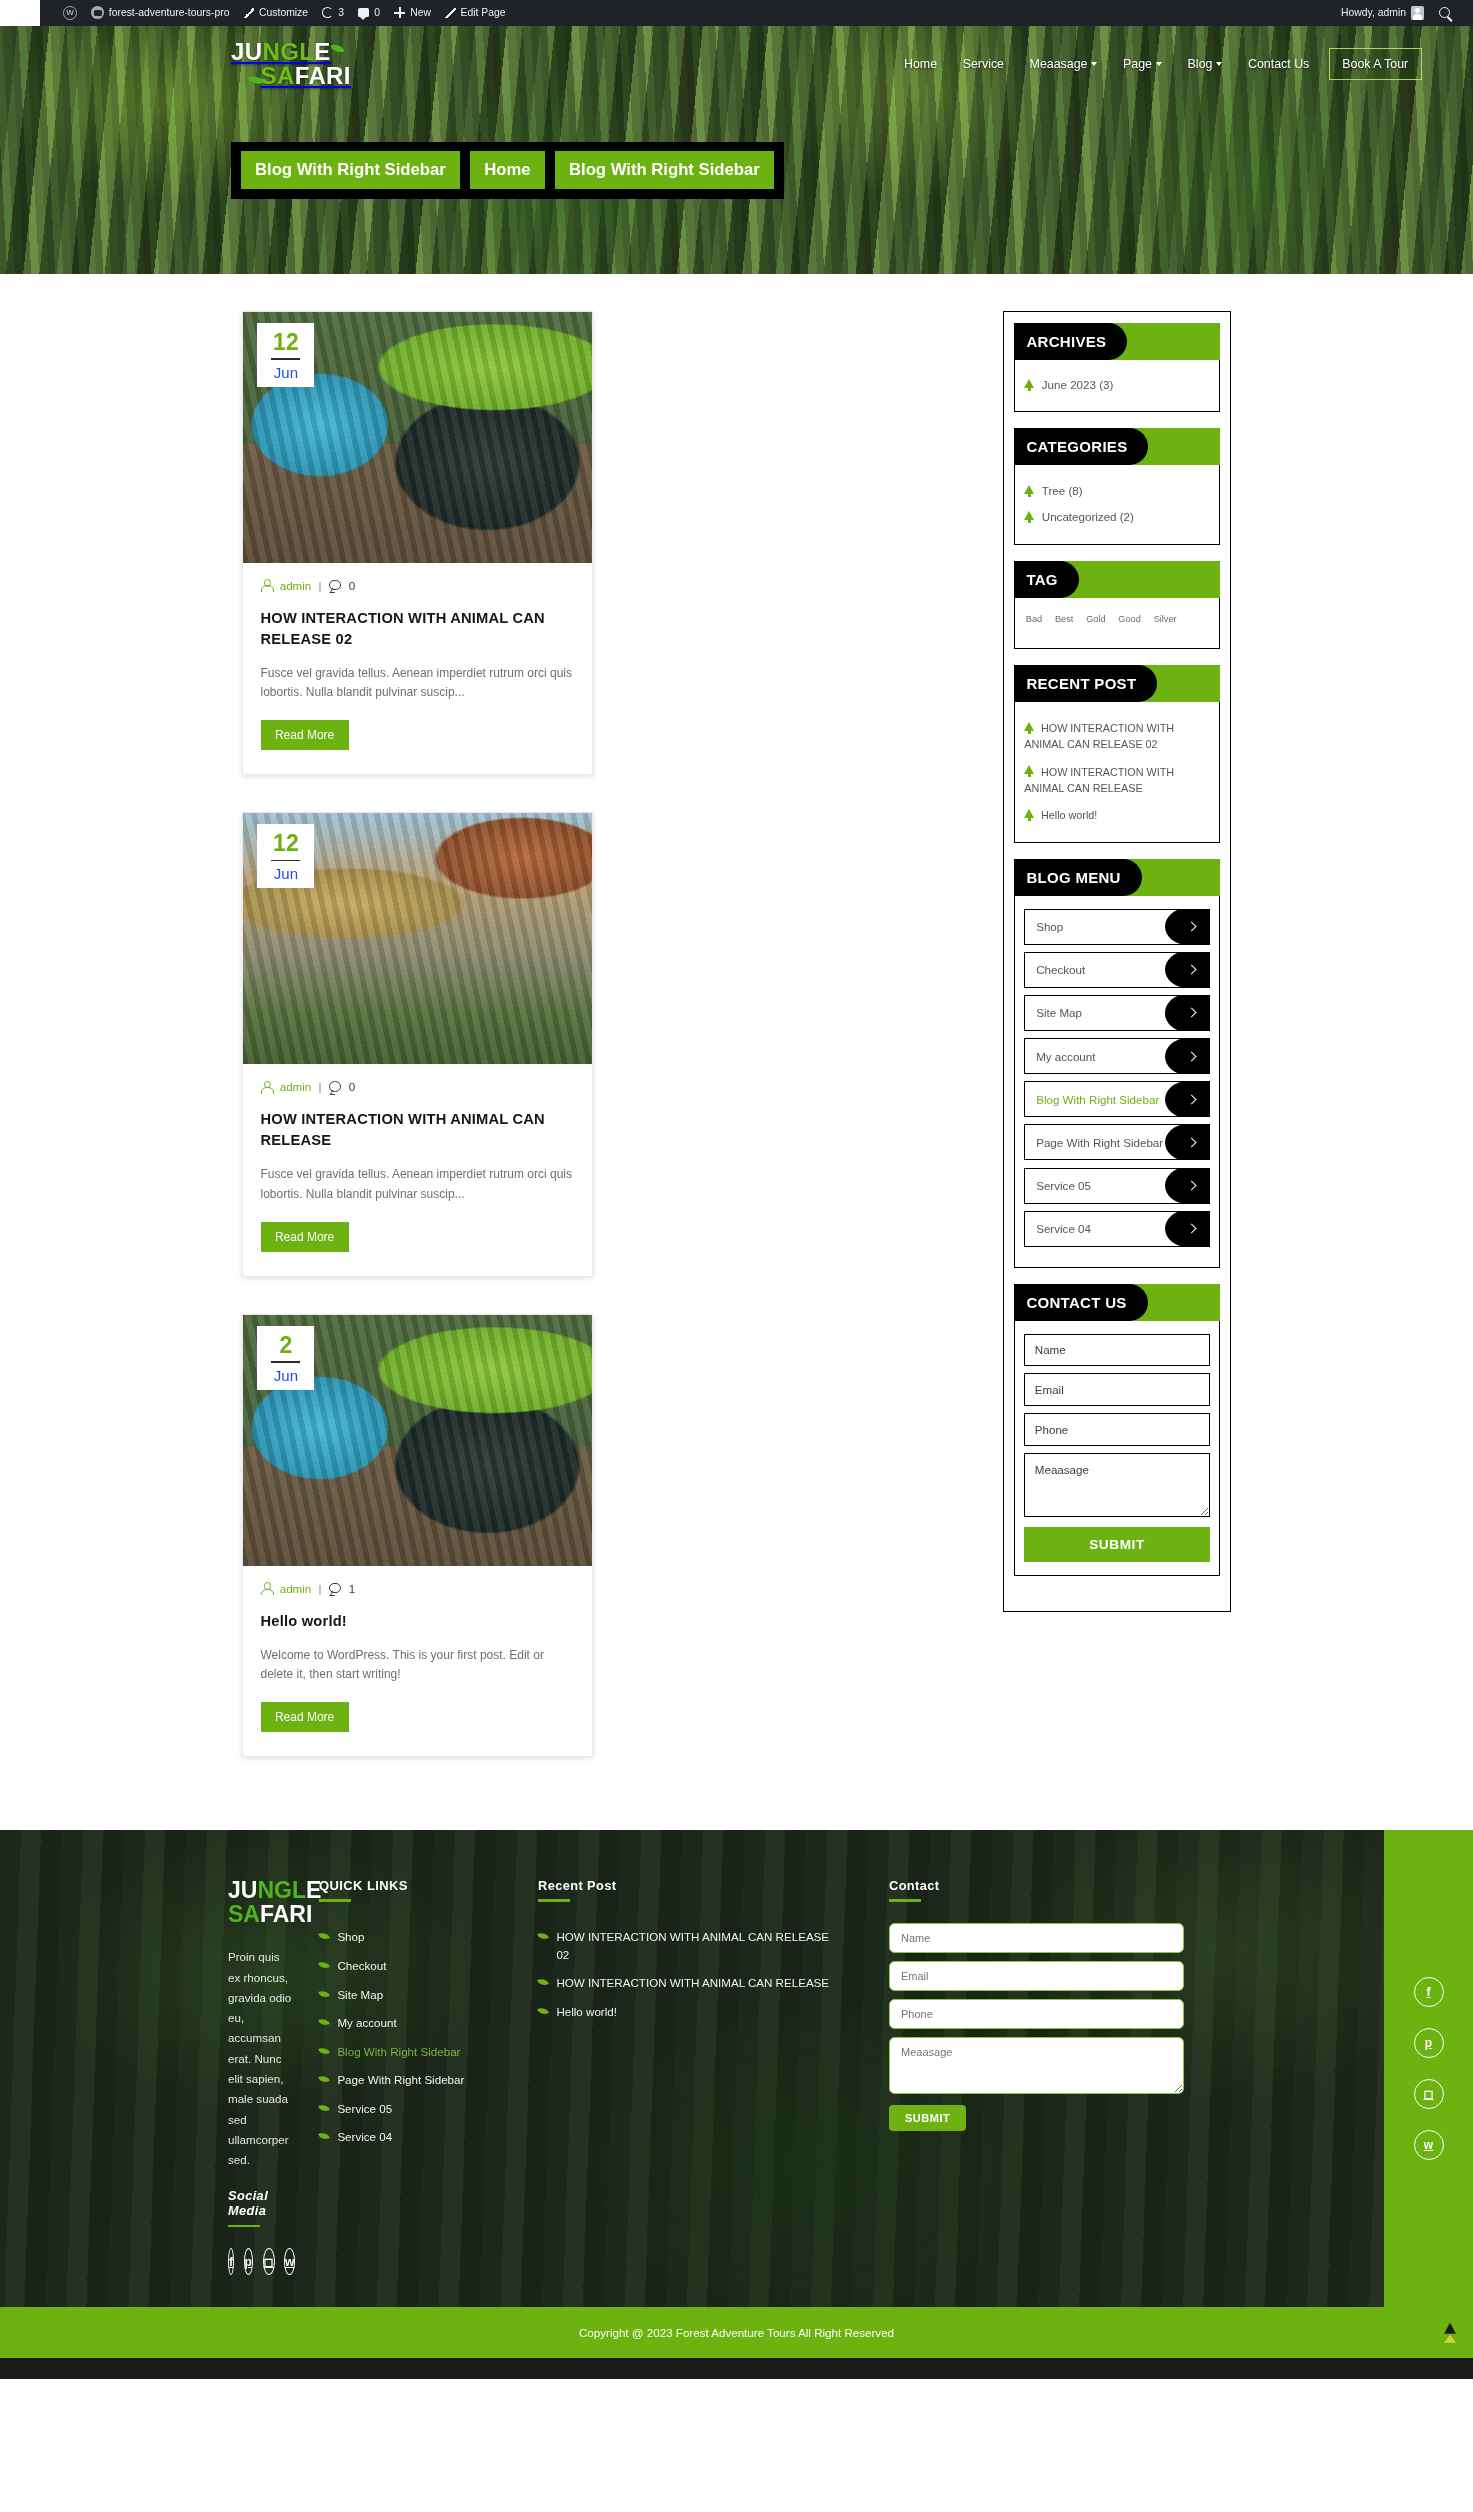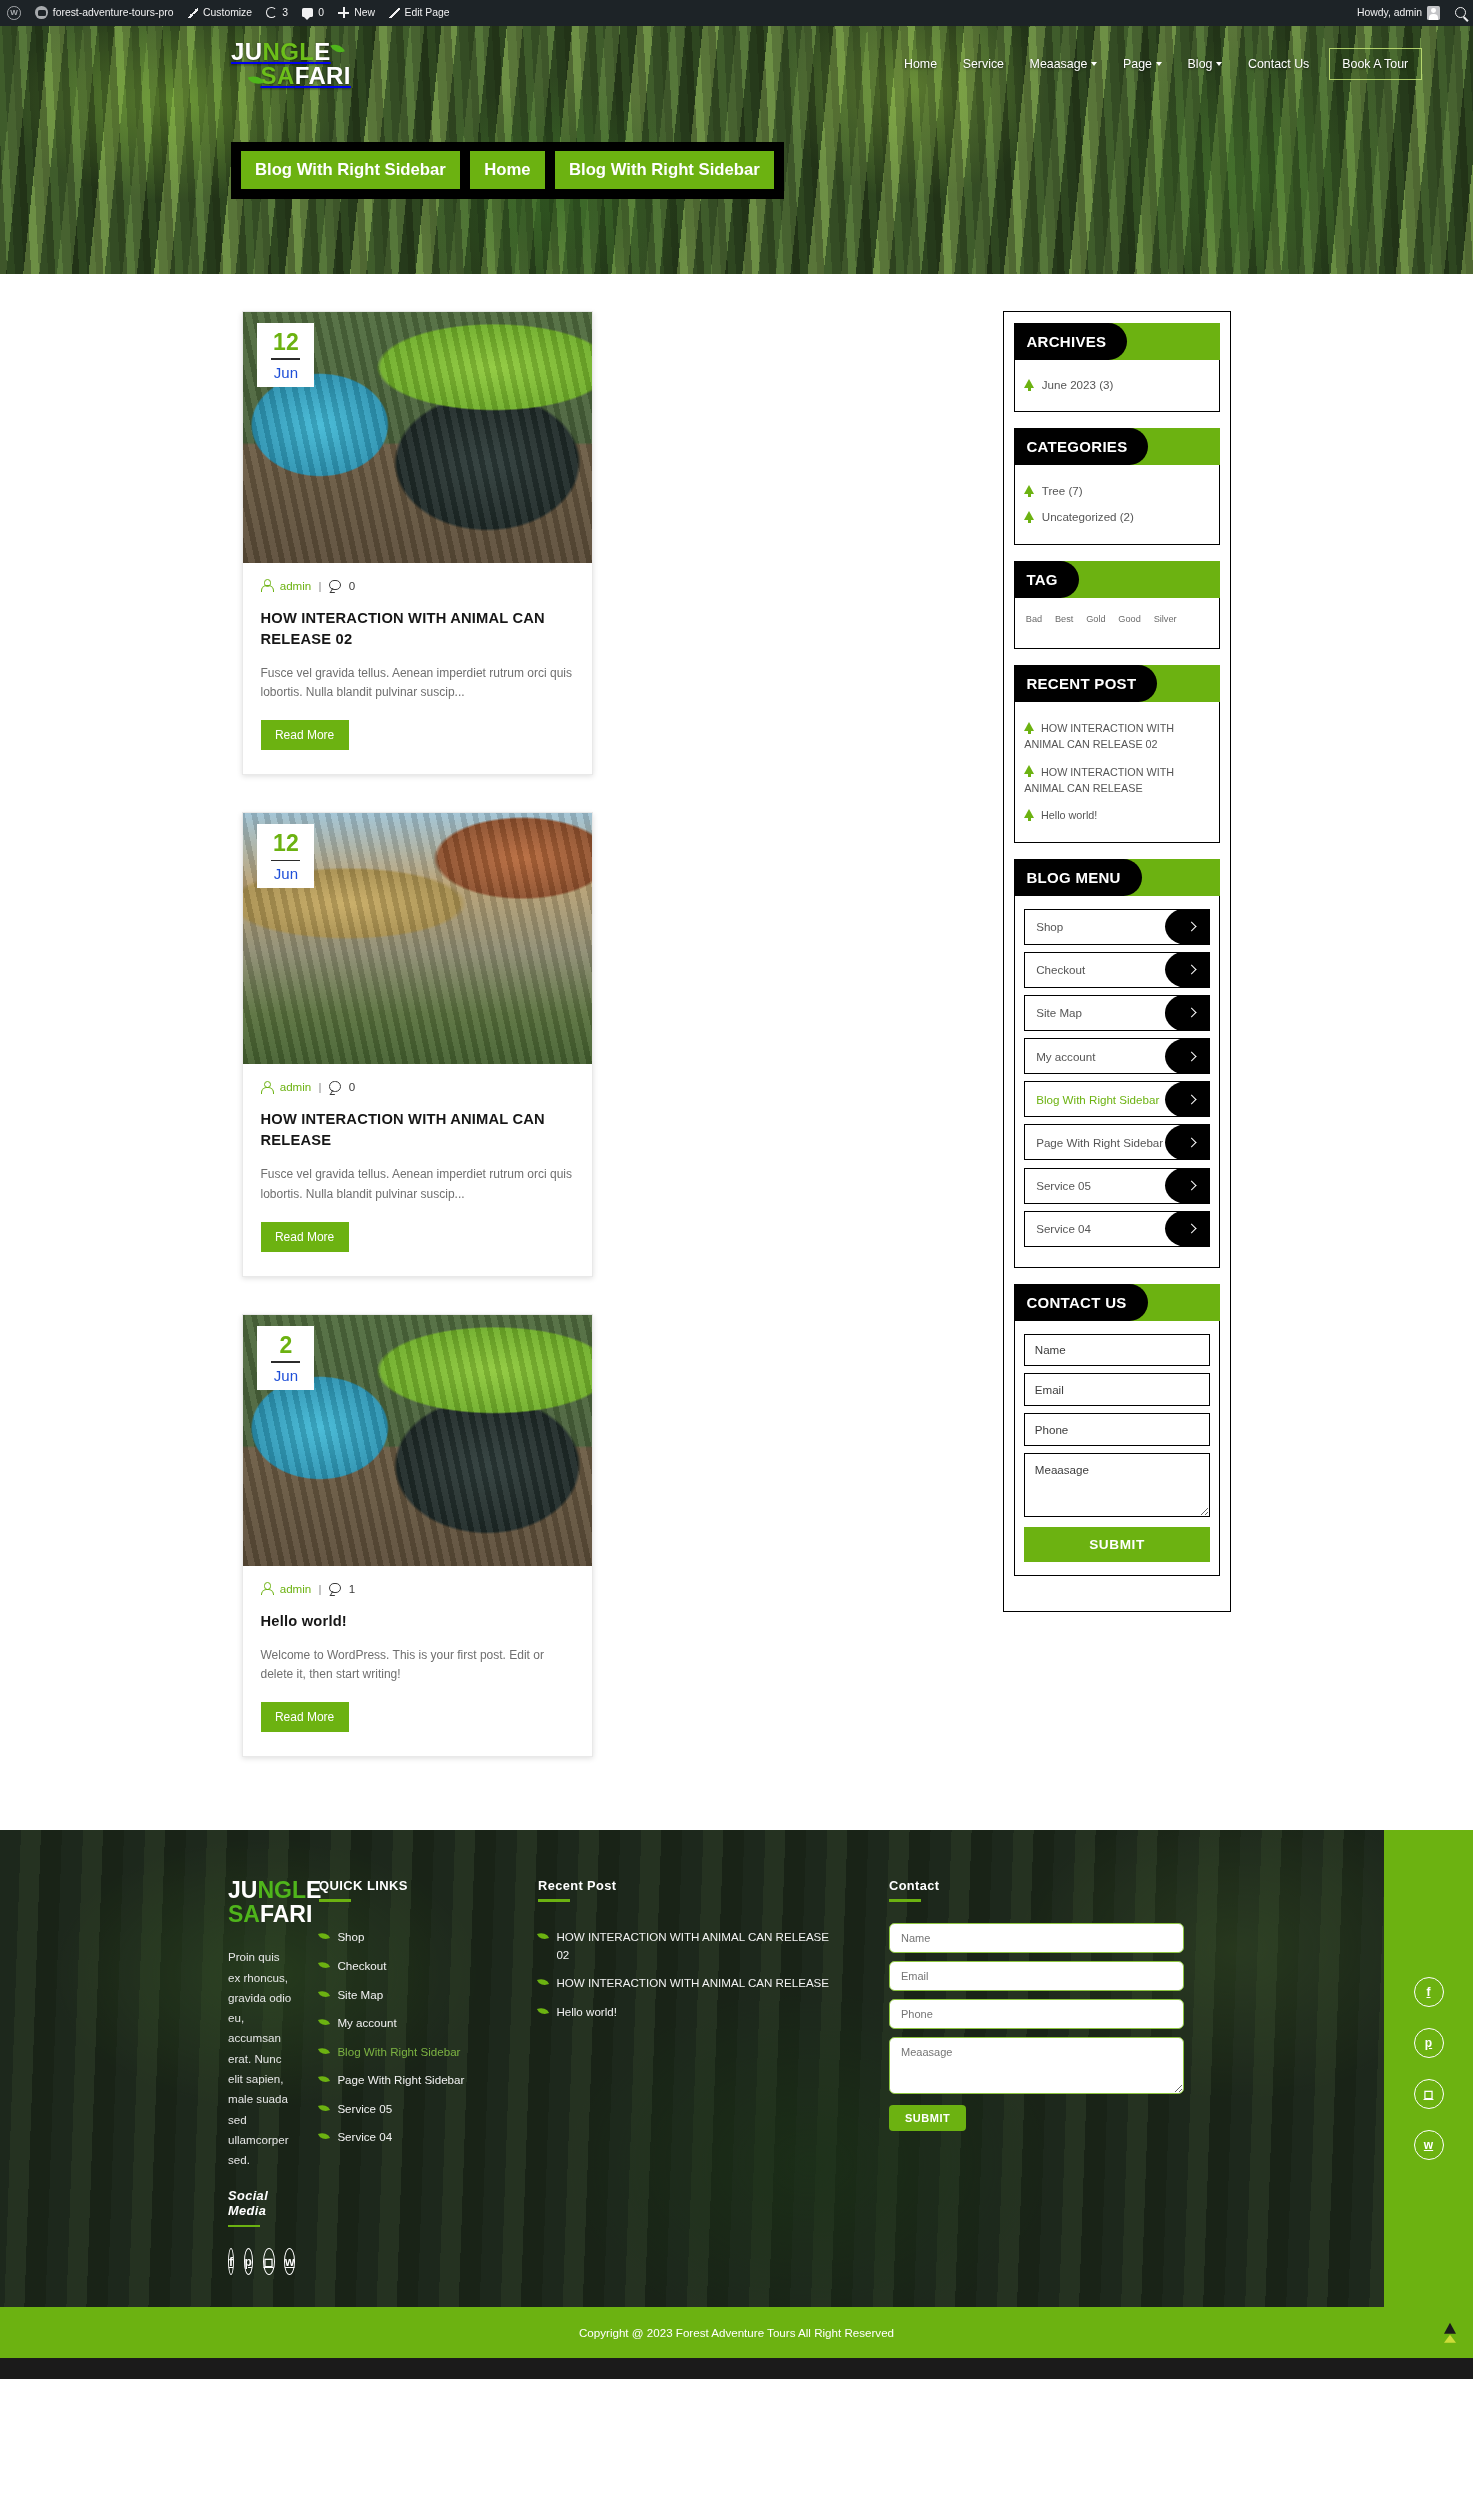--- a/index.html
+++ b/index.html
@@ -12,23 +12,24 @@
   }
 
   
   .adminbar {
     height: 25.5px;
     background: #1d2327;
     color: #f0f0f1;
     display: flex;
     align-items: center;
     font-size: 10.4px;
-    padding: 0 0;
+    padding: 0 16px;
     position: relative;
     z-index: 50;
+    margin-left: 40px;
   }
   .adminbar .ab-item {
     display: flex; align-items: center; gap: 4.8px;
     padding: 0 7.2px; height: 25.5px; color: #f0f0f1; white-space: nowrap;
   }
   .adminbar .ab-spacer { flex: 1; }
   .wp-logo { width: 13.6px; height: 13.6px; border: 1.3px solid #a7aaad; border-radius: 50%;
              position: relative; display:inline-block; }
   .wp-logo::before { content: "W"; position: absolute; inset: 0; font-size: 8px;
              line-height: 11px; text-align: center; color: #a7aaad; font-weight: bold;}
@@ -492,21 +493,21 @@
       </section>
 
       <section class="widget">
         <div class="wtitle">
           <span class="pill">CATEGORIES</span>
         </div>
         <div class="wbody">
           <ul class="linklist">
             <li>
               <i class="tree"></i>
-              <span>Tree (7)</span>
+              <span>Tree (8)</span>
             </li>
             <li>
               <i class="tree"></i>
               <span>Uncategorized (2)</span>
             </li>
           </ul>
         </div>
       </section>
 
       <section class="widget">

